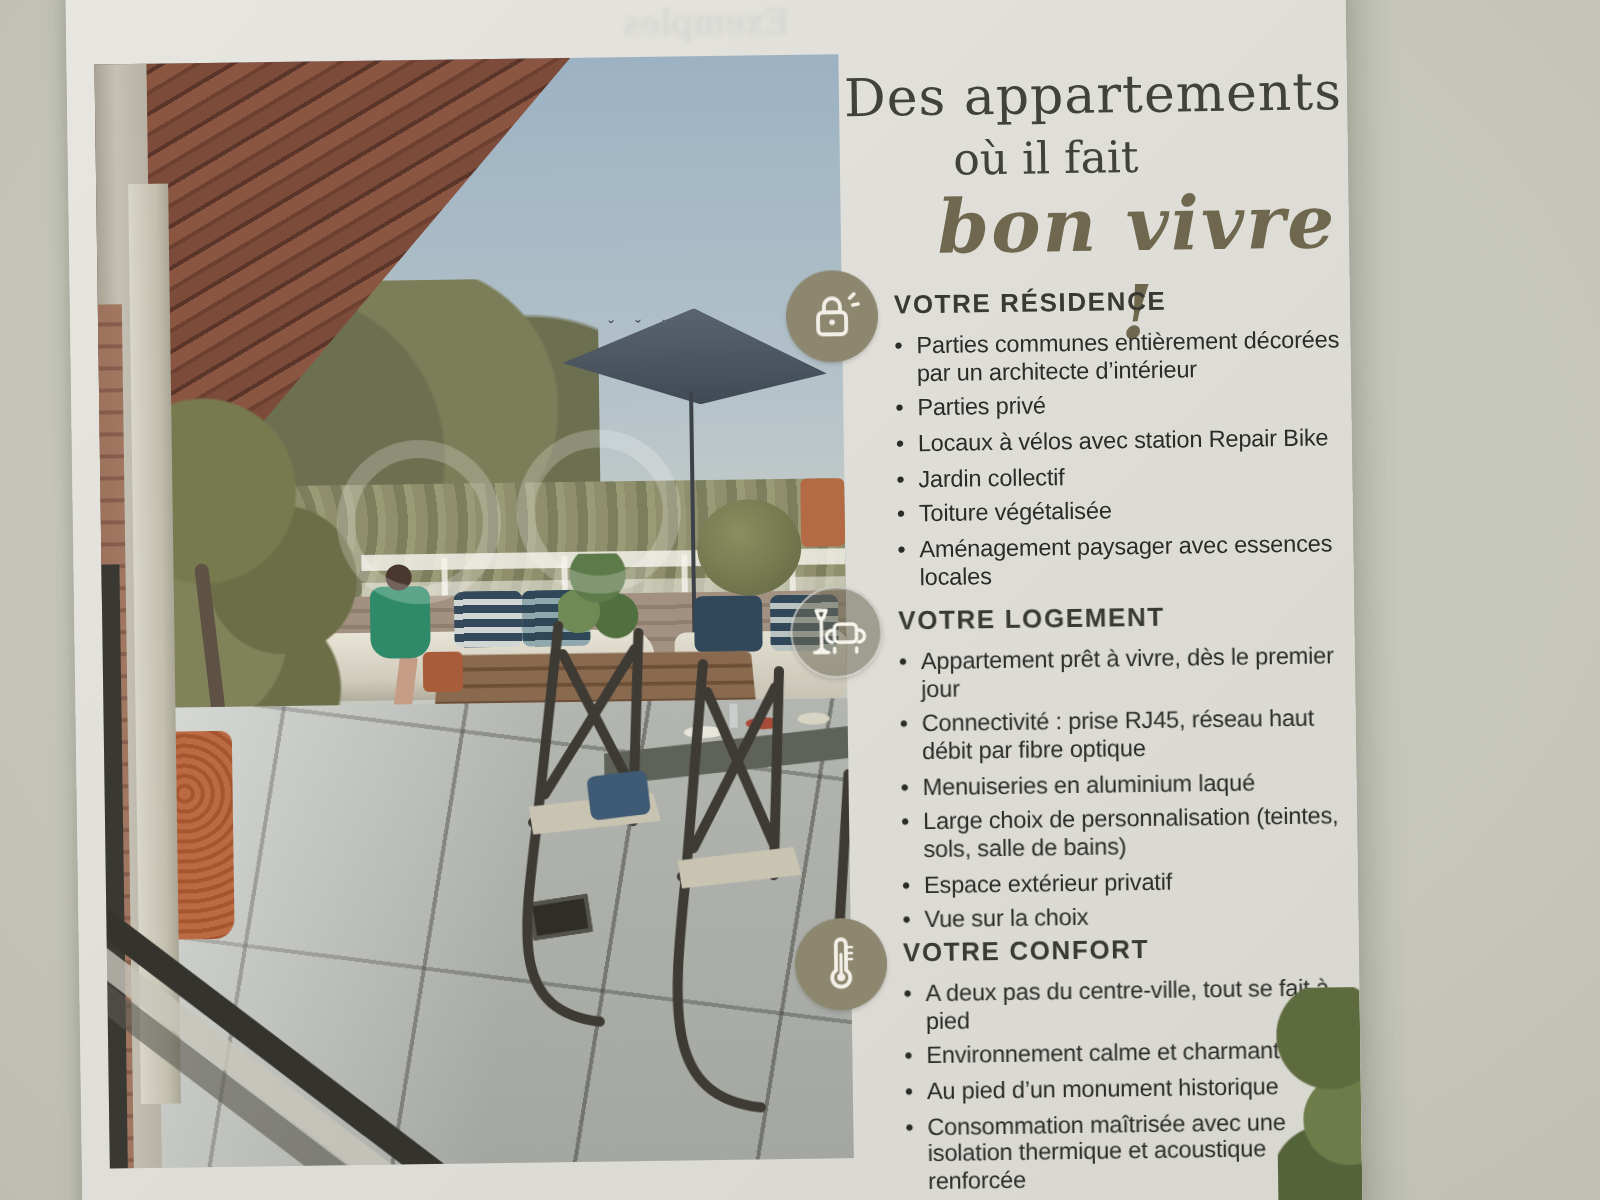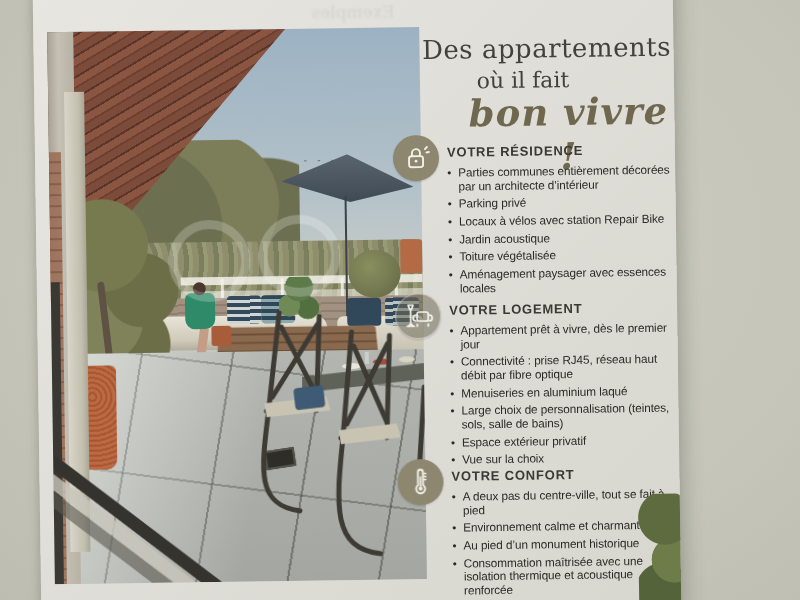--- a/index.html
+++ b/index.html
@@ -213,29 +213,29 @@
         <path d="M23 5 l2 -2 M24.5 8.5 l2.5 -0.5"></path>
       </svg>
     </div>
     <h3 class="sec-title">VOTRE RÉSIDENCE</h3>
     <div class="item">
         <span class="bullet"></span>
         <span>Parties communes entièrement décorées par un architecte d’intérieur</span>
       </div>
     <div class="item">
         <span class="bullet"></span>
-        <span>Parking privé</span>
+        <span>Parties privé</span>
       </div>
     <div class="item">
         <span class="bullet"></span>
         <span>Locaux à vélos avec station Repair Bike</span>
       </div>
     <div class="item">
         <span class="bullet"></span>
-        <span>Jardin acoustique</span>
+        <span>Jardin collectif</span>
       </div>
     <div class="item">
         <span class="bullet"></span>
         <span>Toiture végétalisée</span>
       </div>
     <div class="item">
         <span class="bullet"></span>
         <span>Aménagement paysager avec essences locales</span>
       </div>
   </div>

